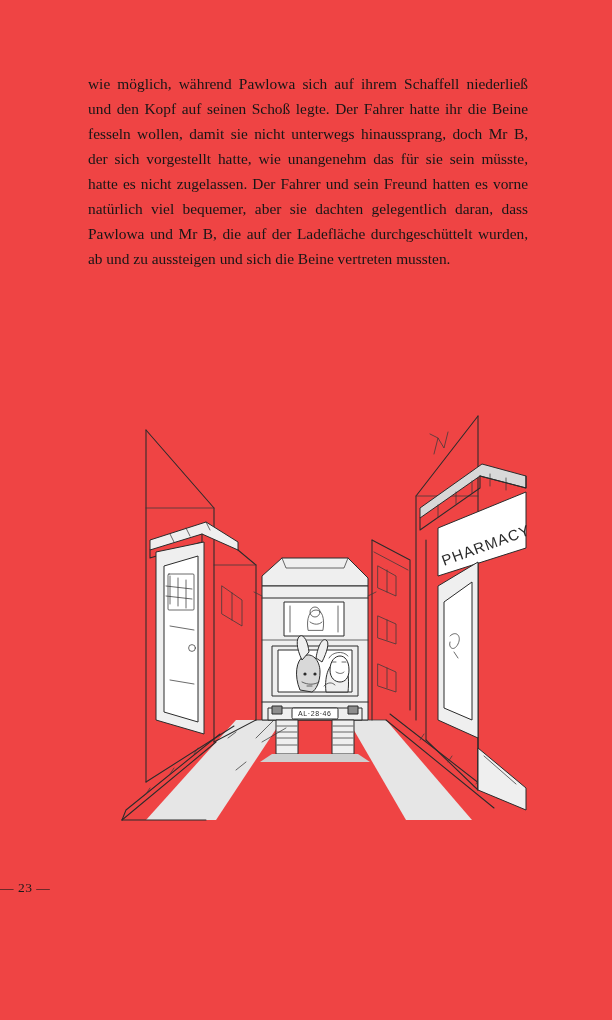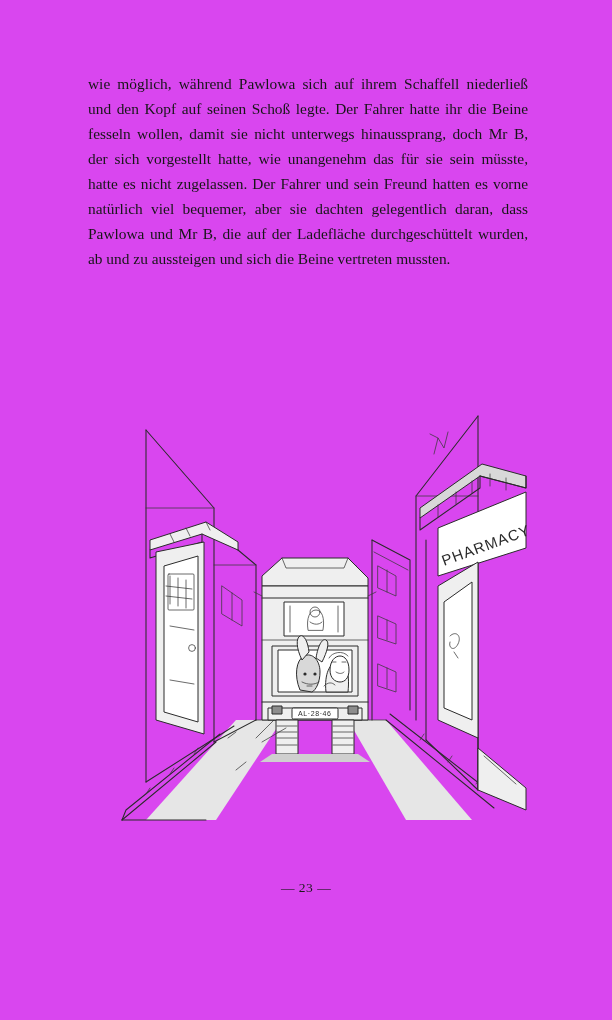--- a/index.html
+++ b/index.html
@@ -11,21 +11,21 @@
     width: 612px;
     height: 1020px;
     font-family: "Liberation Serif", serif;
     color: #1a1a1a;
     overflow: hidden;
   }
   .page {
     position: relative;
     width: 612px;
     height: 1020px;
-    background: #d946ef;
+    background: #ef4444;
     box-sizing: border-box;
   }
   .text-block {
     position: absolute;
     left: 88px;
     top: 72px;
     width: 440px;
     font-size: 15.4px;
     line-height: 1.62;
     text-align: justify;
@@ -46,21 +46,20 @@
   .illustration svg {
     display: block;
     width: 100%;
     height: 100%;
   }
   .folio {
     position: absolute;
     left: 0;
     top: 880px;
     width: 612px;
-    text-align: center;
     font-size: 13.5px;
     letter-spacing: 0.5px;
     color: #1a1a1a;
   }
   .sk { fill: none; stroke: #2b2b2b; stroke-width: 1.05; stroke-linecap: round; stroke-linejoin: round; }
   .sk-thin { fill: none; stroke: #3a3a3a; stroke-width: 0.75; stroke-linecap: round; stroke-linejoin: round; }
   .sk-fill-light { fill: #efefef; stroke: #2b2b2b; stroke-width: 1.0; stroke-linejoin: round; }
   .sk-fill-mid { fill: #d8d8d8; stroke: #2b2b2b; stroke-width: 1.0; stroke-linejoin: round; }
   .sk-fill-dark { fill: #8c8c8c; stroke: #2b2b2b; stroke-width: 1.0; stroke-linejoin: round; }
   .sk-white { fill: #ffffff; stroke: #2b2b2b; stroke-width: 1.0; stroke-linejoin: round; }

